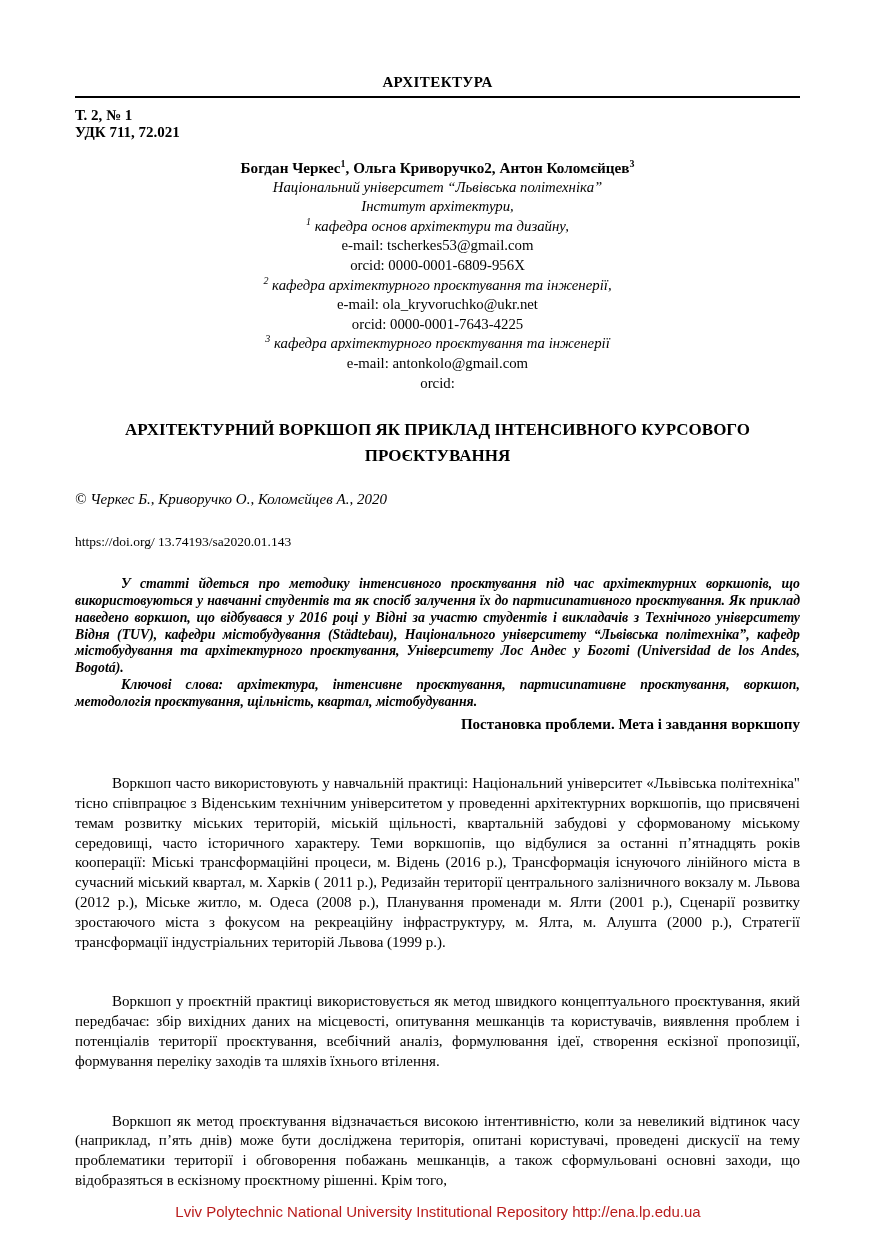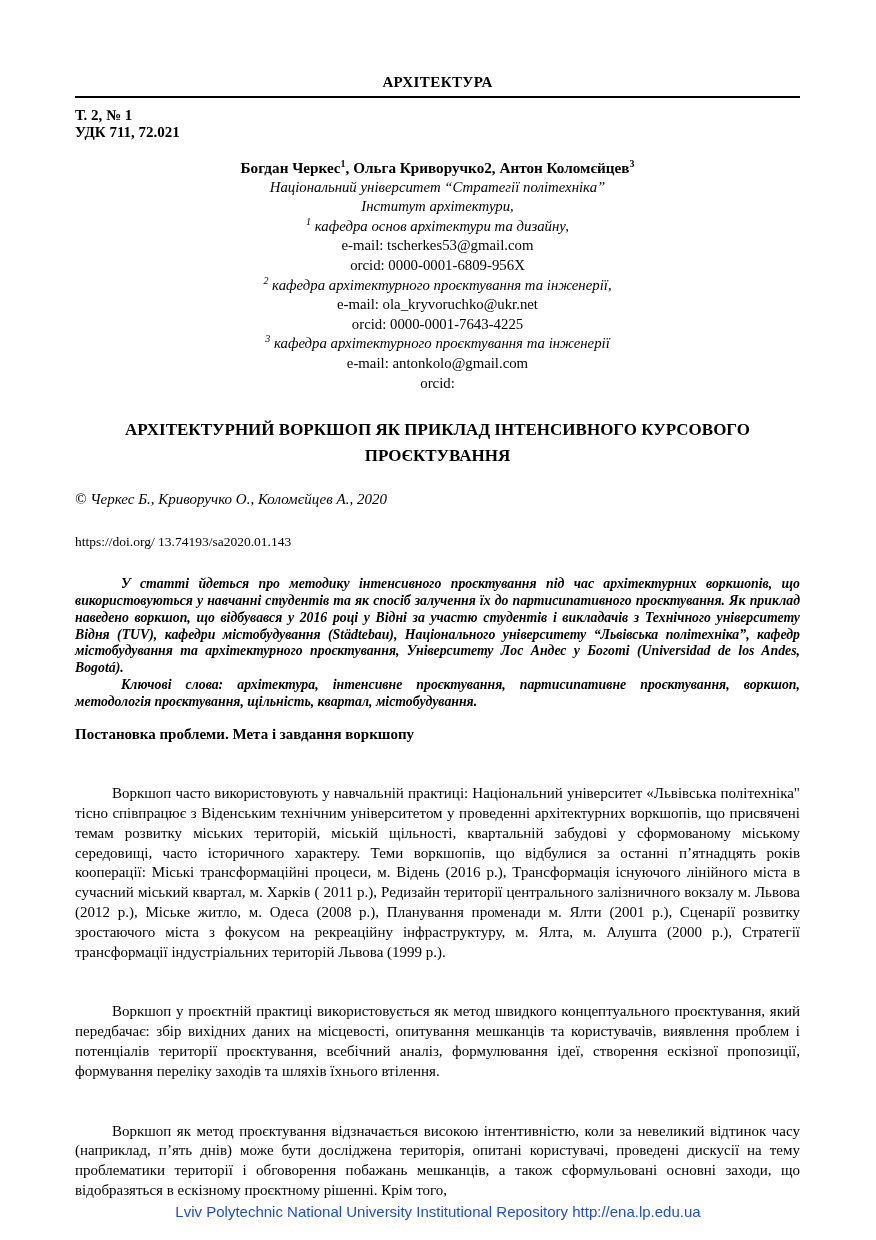--- a/index.html
+++ b/index.html
@@ -30,46 +30,46 @@
   .doi { font-size: 13.5px; margin-top: 26px; }
 
   .abstract {
     margin-top: 26px;
     font-size: 13.8px; line-height: 16.8px;
     font-weight: bold; font-style: italic;
     text-align: justify;
   }
   .abstract p { text-indent: 46px; }
 
-  .section-heading { text-align: left; font-weight: bold; font-size: 15px; line-height: 19.8px; margin-top: 14px; }
+  .section-heading { text-align: right; font-weight: bold; font-size: 15px; line-height: 19.8px; margin-top: 4px; }
   .body-text { font-size: 15px; line-height: 19.8px; text-align: justify; }
   .body-text p { text-indent: 37px; margin-top: 40px; }
 
   .footer {
     position: absolute; left: 0; right: 0; bottom: 20px;
     text-align: center;
     font-family: "Liberation Sans", sans-serif;
-    font-size: 15px; color: #1d4ed8;
+    font-size: 15px; color: #b91c1c;
   }
 </style>
 </head>
 <body>
 
 <div class="page">
 
   <header>
     <div class="running-head">АРХІТЕКТУРА</div>
     <hr class="head-rule">
     <div class="volume">Т. 2, № 1</div>
     <div class="udc">УДК 711, 72.021</div>
   </header>
 
   <section class="authors">
     <div class="names"><span>Богдан Черкес</span><sup>1</sup><span>, Ольга Криворучко2, Антон Коломєйцев</span><sup>3</sup></div>
-    <div class="italic">Національний університет “Стратегії політехніка”</div>
+    <div class="italic">Національний університет “Львівська політехніка”</div>
     <div class="italic">Інститут архітектури,</div>
     <div class="italic"><sup>1</sup><span> кафедра основ архітектури та дизайну,</span></div>
     <div>e-mail: tscherkes53@gmail.com</div>
     <div>orcid: 0000-0001-6809-956X</div>
     <div class="italic"><sup>2</sup><span> кафедра архітектурного проєктування та інженерії,</span></div>
     <div>e-mail: ola_kryvoruchko@ukr.net</div>
     <div>orcid: 0000-0001-7643-4225</div>
     <div class="italic"><sup>3</sup><span> кафедра архітектурного проєктування та інженерії</span></div>
     <div>e-mail: antonkolo@gmail.com</div>
     <div>orcid:</div>

